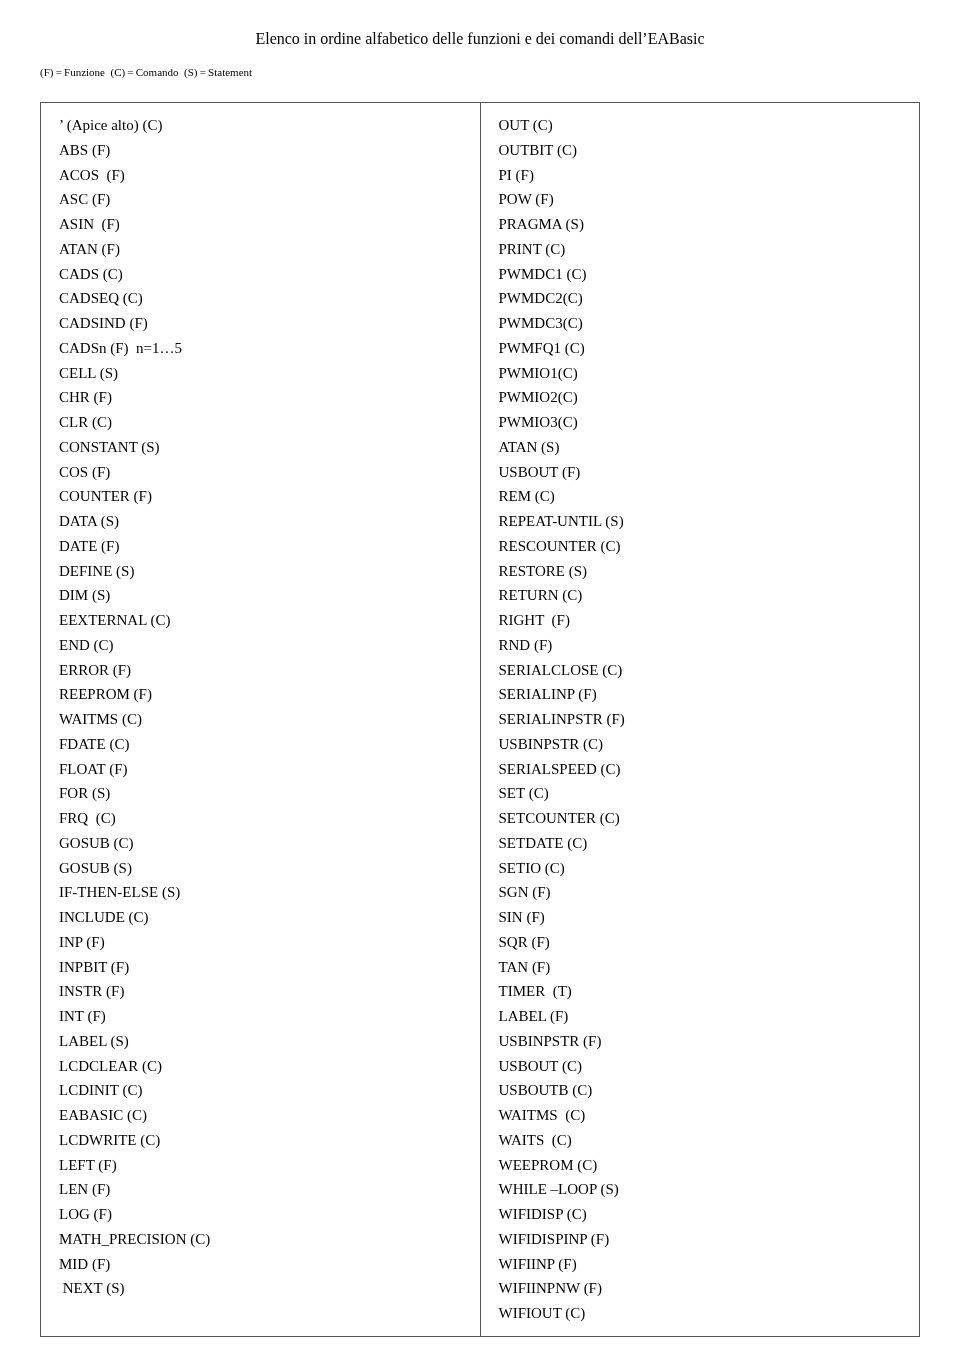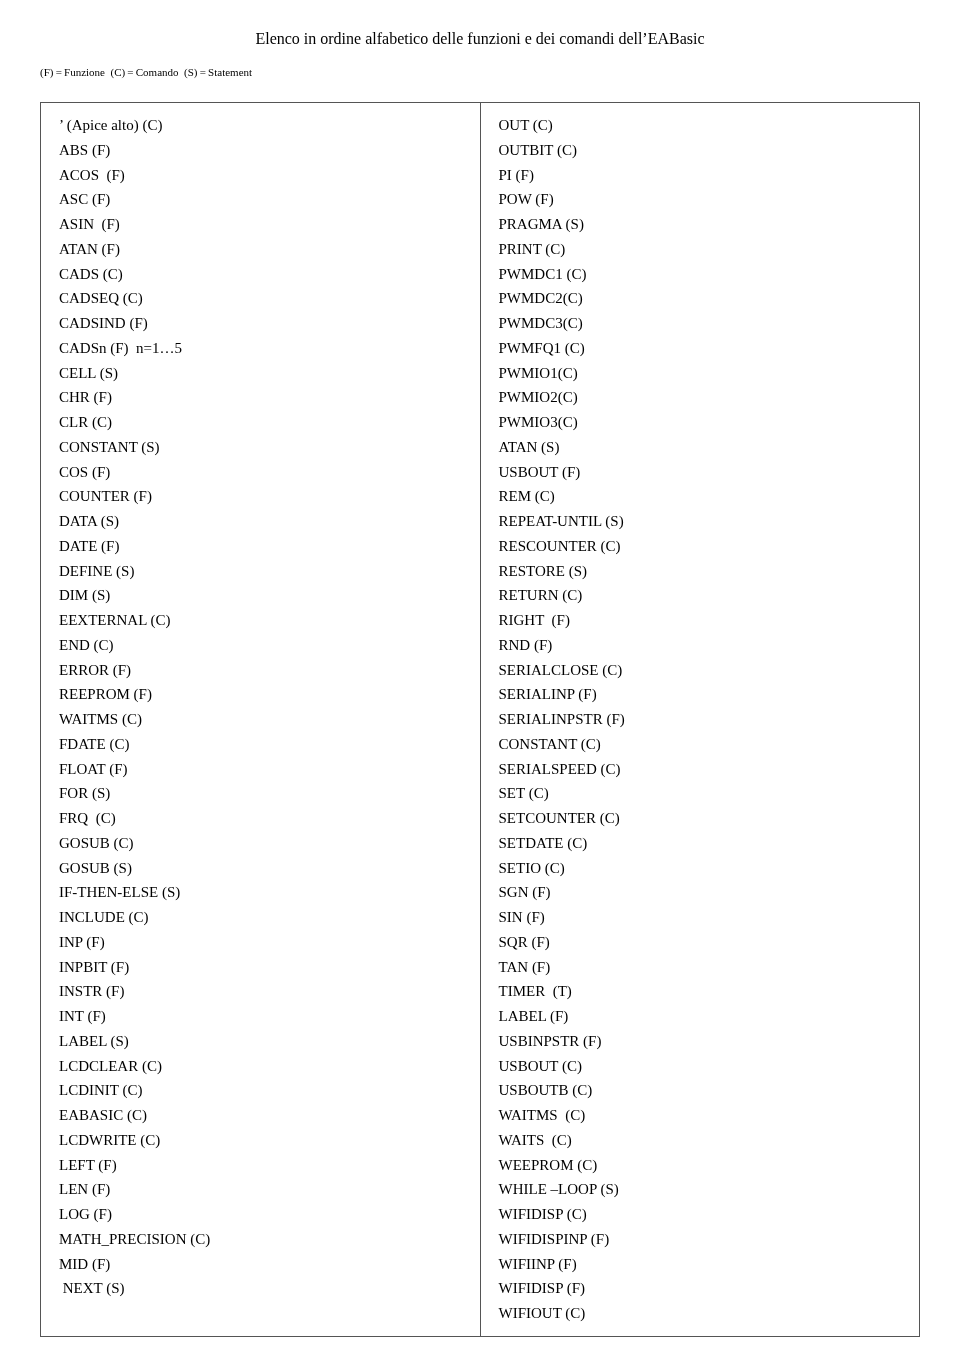--- a/index.html
+++ b/index.html
@@ -134,21 +134,21 @@
           <span class="item">REM (C)</span>
           <span class="item">REPEAT-UNTIL (S)</span>
           <span class="item">RESCOUNTER (C)</span>
           <span class="item">RESTORE (S)</span>
           <span class="item">RETURN (C)</span>
           <span class="item">RIGHT  (F)</span>
           <span class="item">RND (F)</span>
           <span class="item">SERIALCLOSE (C)</span>
           <span class="item">SERIALINP (F)</span>
           <span class="item">SERIALINPSTR (F)</span>
-          <span class="item">CONSTANT (C)</span>
+          <span class="item">USBINPSTR (C)</span>
           <span class="item">SERIALSPEED (C)</span>
           <span class="item">SET (C)</span>
           <span class="item">SETCOUNTER (C)</span>
           <span class="item">SETDATE (C)</span>
           <span class="item">SETIO (C)</span>
           <span class="item">SGN (F)</span>
           <span class="item">SIN (F)</span>
           <span class="item">SQR (F)</span>
           <span class="item">TAN (F)</span>
           <span class="item">TIMER  (T)</span>
@@ -156,18 +156,18 @@
           <span class="item">USBINPSTR (F)</span>
           <span class="item">USBOUT (C)</span>
           <span class="item">USBOUTB (C)</span>
           <span class="item">WAITMS  (C)</span>
           <span class="item">WAITS  (C)</span>
           <span class="item">WEEPROM (C)</span>
           <span class="item">WHILE –LOOP (S)</span>
           <span class="item">WIFIDISP (C)</span>
           <span class="item">WIFIDISPINP (F)</span>
           <span class="item">WIFIINP (F)</span>
-          <span class="item">WIFIDISP (F)</span>
+          <span class="item">WIFIINPNW (F)</span>
           <span class="item">WIFIOUT (C)</span>
         </td>
   </tr>
 </tbody>
   </table>
 
 </body></html>

